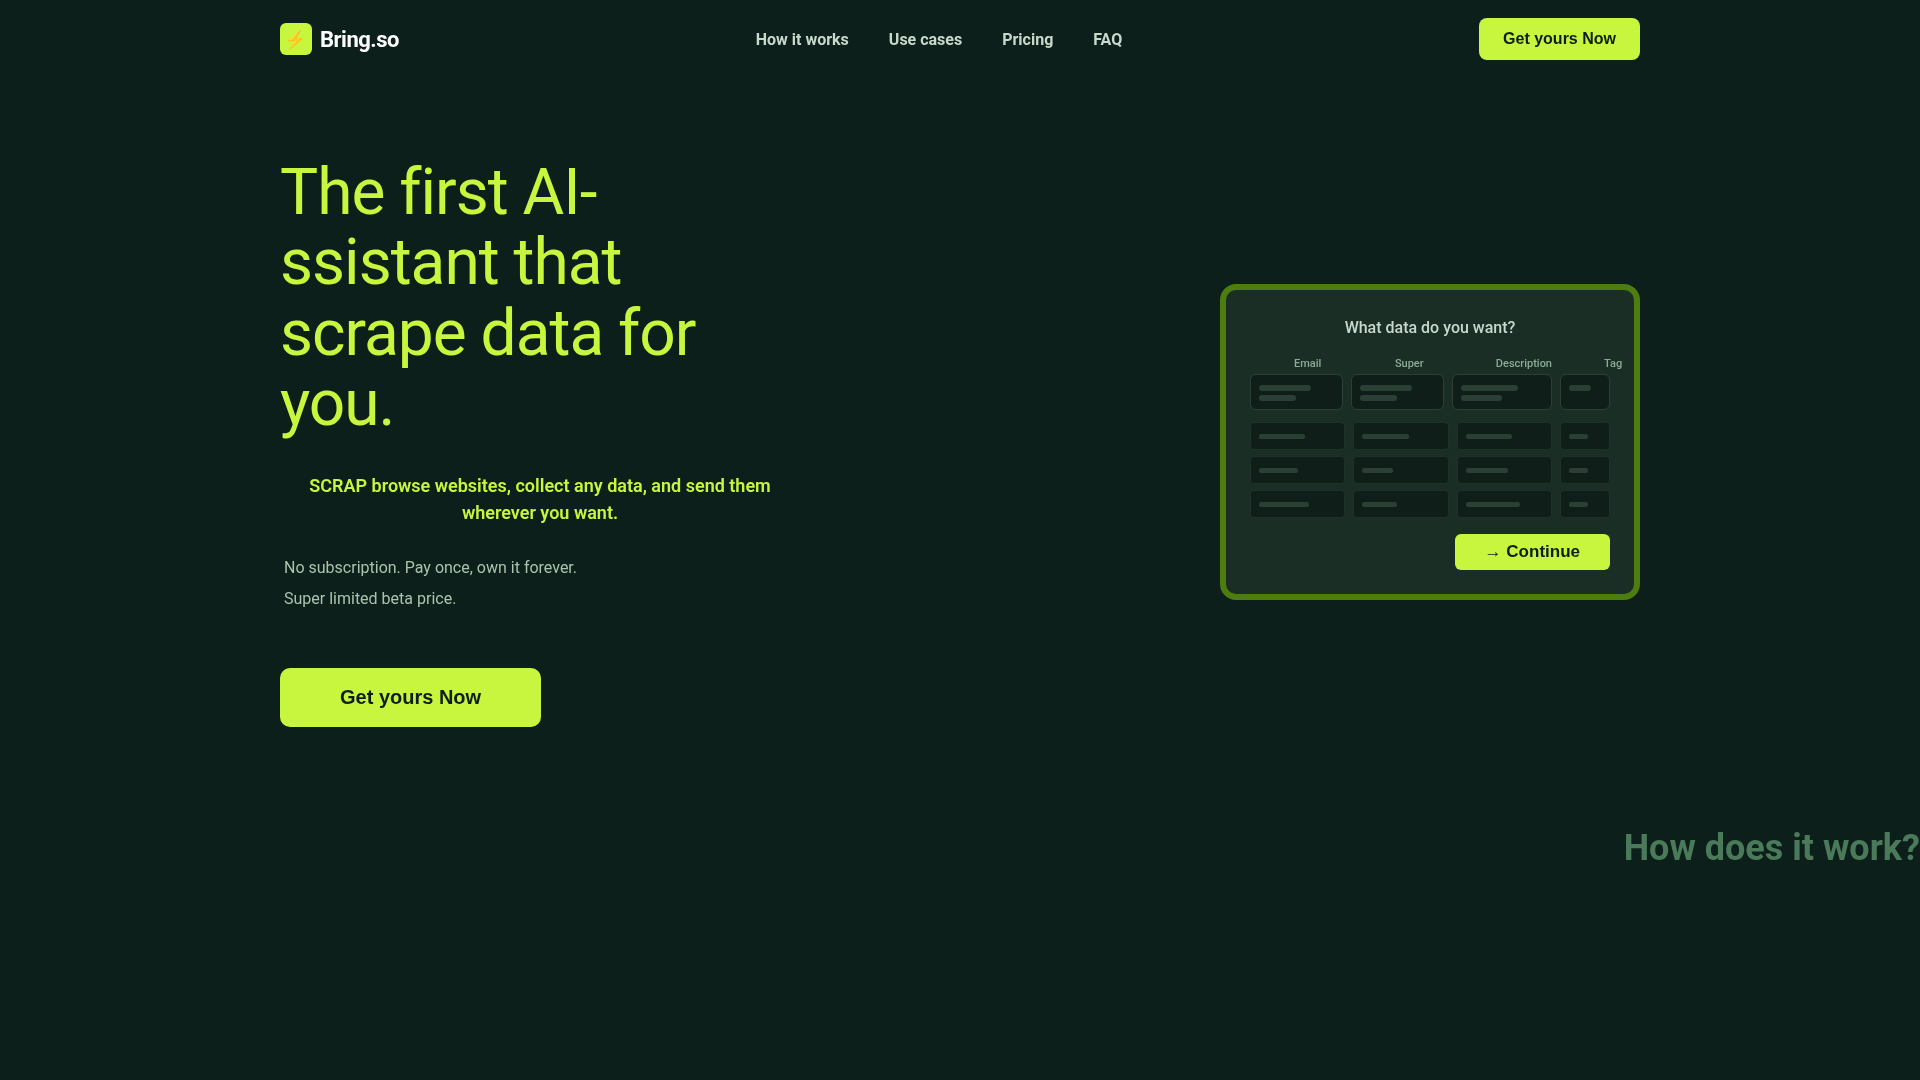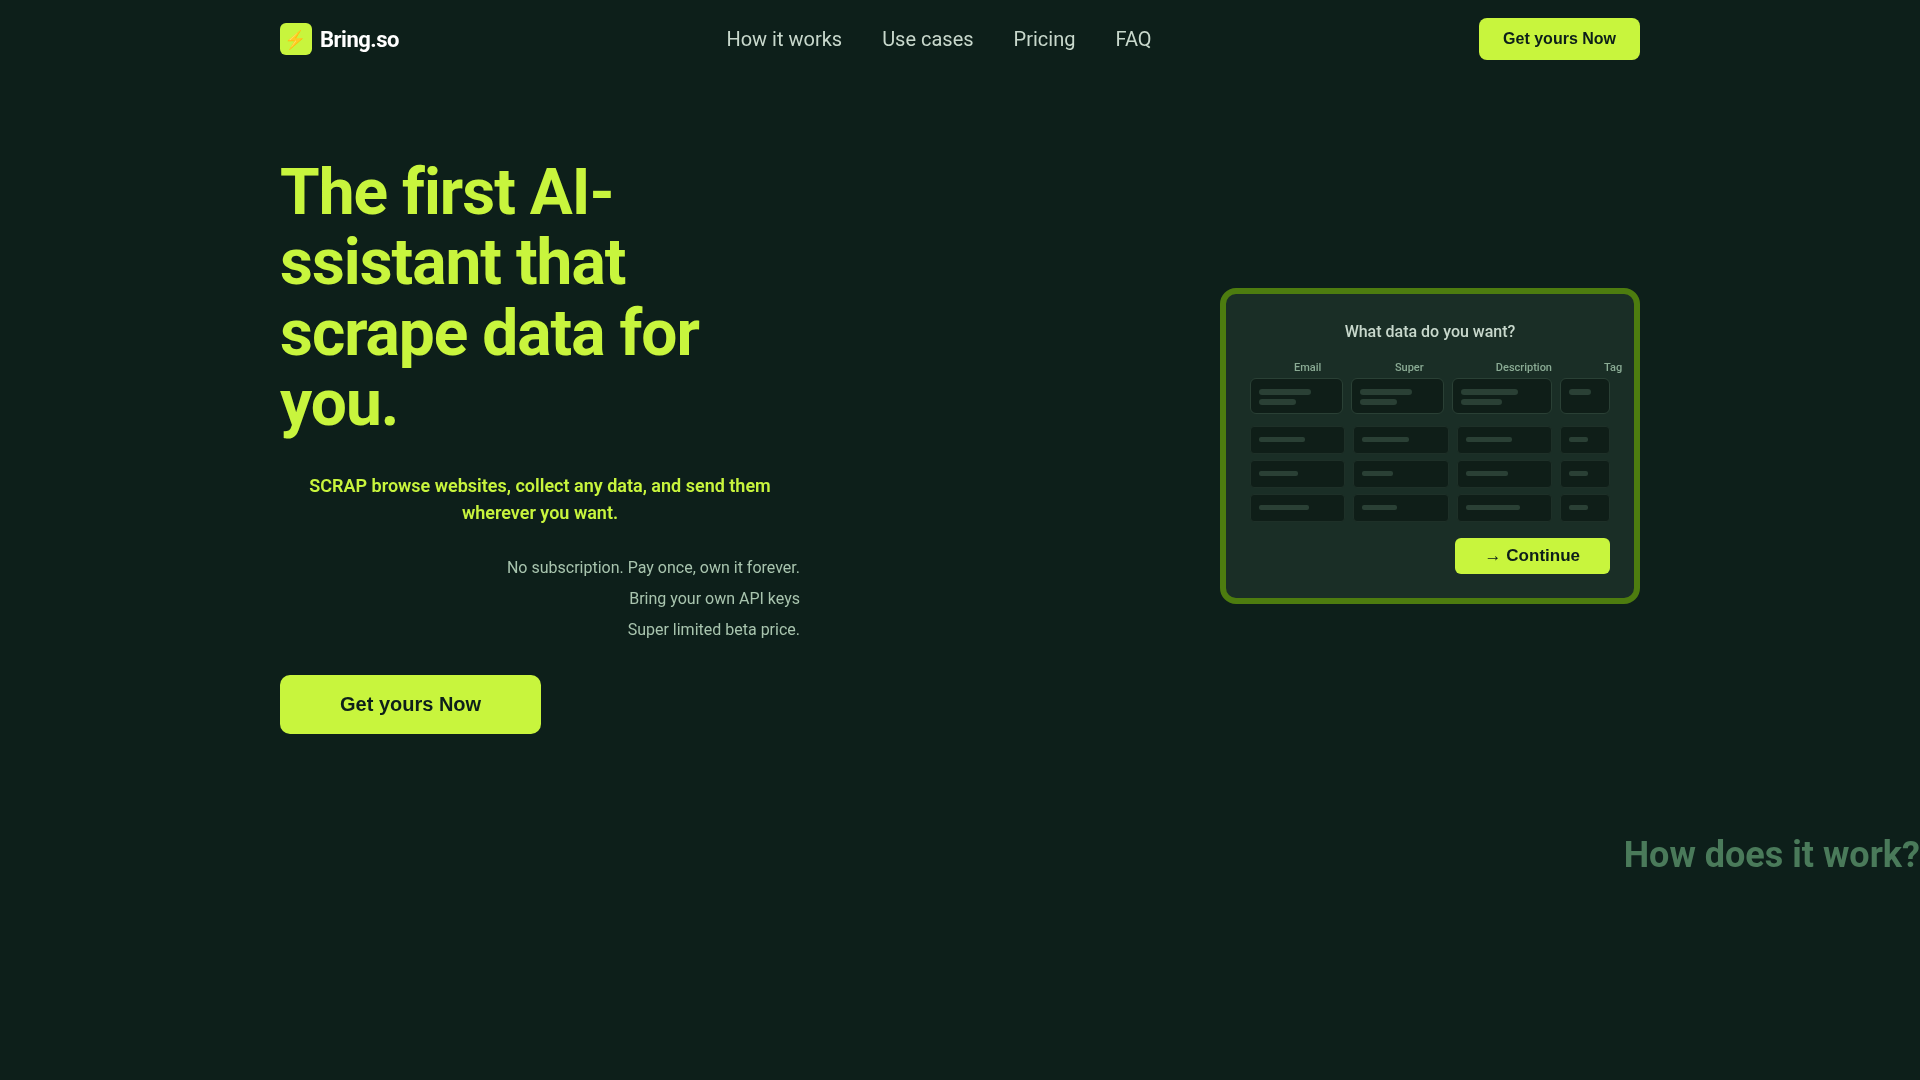--- a/index.html
+++ b/index.html
@@ -55,22 +55,22 @@
     .nav-links {
       display: flex;
       align-items: center;
       gap: 40px;
       list-style: none;
     }
 
     .nav-links a {
       color: #c8d8cc;
       text-decoration: none;
-      font-size: 20px;
-      font-weight: 400;
+      font-size: 16px;
+      font-weight: 700;
       cursor: pointer;
     }
 
     .nav-cta {
       background-color: #c8f53d;
       color: #0d1f1a;
       border: none;
       padding: 12px 24px;
       border-radius: 8px;
       font-size: 16px;
@@ -87,40 +87,39 @@
       padding: 80px 280px 60px 280px;
       min-height: 680px;
     }
 
     .hero-left {
       max-width: 520px;
     }
 
     .hero-title {
       font-size: 64px;
-      font-weight: 700;
+      font-weight: 400;
       color: #c8f53d;
       line-height: 1.1;
       margin-bottom: 32px;
       letter-spacing: -1px;
     }
 
     .hero-subtitle {
       font-size: 18px;
       font-weight: 600;
       color: #c8f53d;
       margin-bottom: 32px;
       line-height: 1.5;
       text-align: center;
     }
 
     .hero-features {
       list-style: none;
-      margin-bottom: 36px;
-      text-align: right;
+      margin-bottom: 60px;
     }
 
     .hero-features li {
       font-size: 16px;
       color: #a8c4ae;
       margin-bottom: 12px;
       padding-left: 4px;
     }
 
     .hero-cta {
@@ -284,21 +283,20 @@
 
   <button class="nav-cta">Get yours Now</button>
 </nav>
 
 <section class="hero">
   <div class="hero-left">
     <h1 class="hero-title">The first AI-ssistant that scrape data for you.</h1>
     <p class="hero-subtitle">SCRAP browse websites, collect any data, and send them wherever you want.</p>
     <ul class="hero-features">
       <li>No subscription. Pay once, own it forever.</li>
-      <li>Bring your own API keys</li>
       <li>Super limited beta price.</li>
     </ul>
     <button class="hero-cta">Get yours Now</button>
   </div>
 
   <div class="hero-right">
     <div class="demo-card">
       <p class="demo-card-title">What data do you want?</p>
 
       <div class="demo-fields-row">

